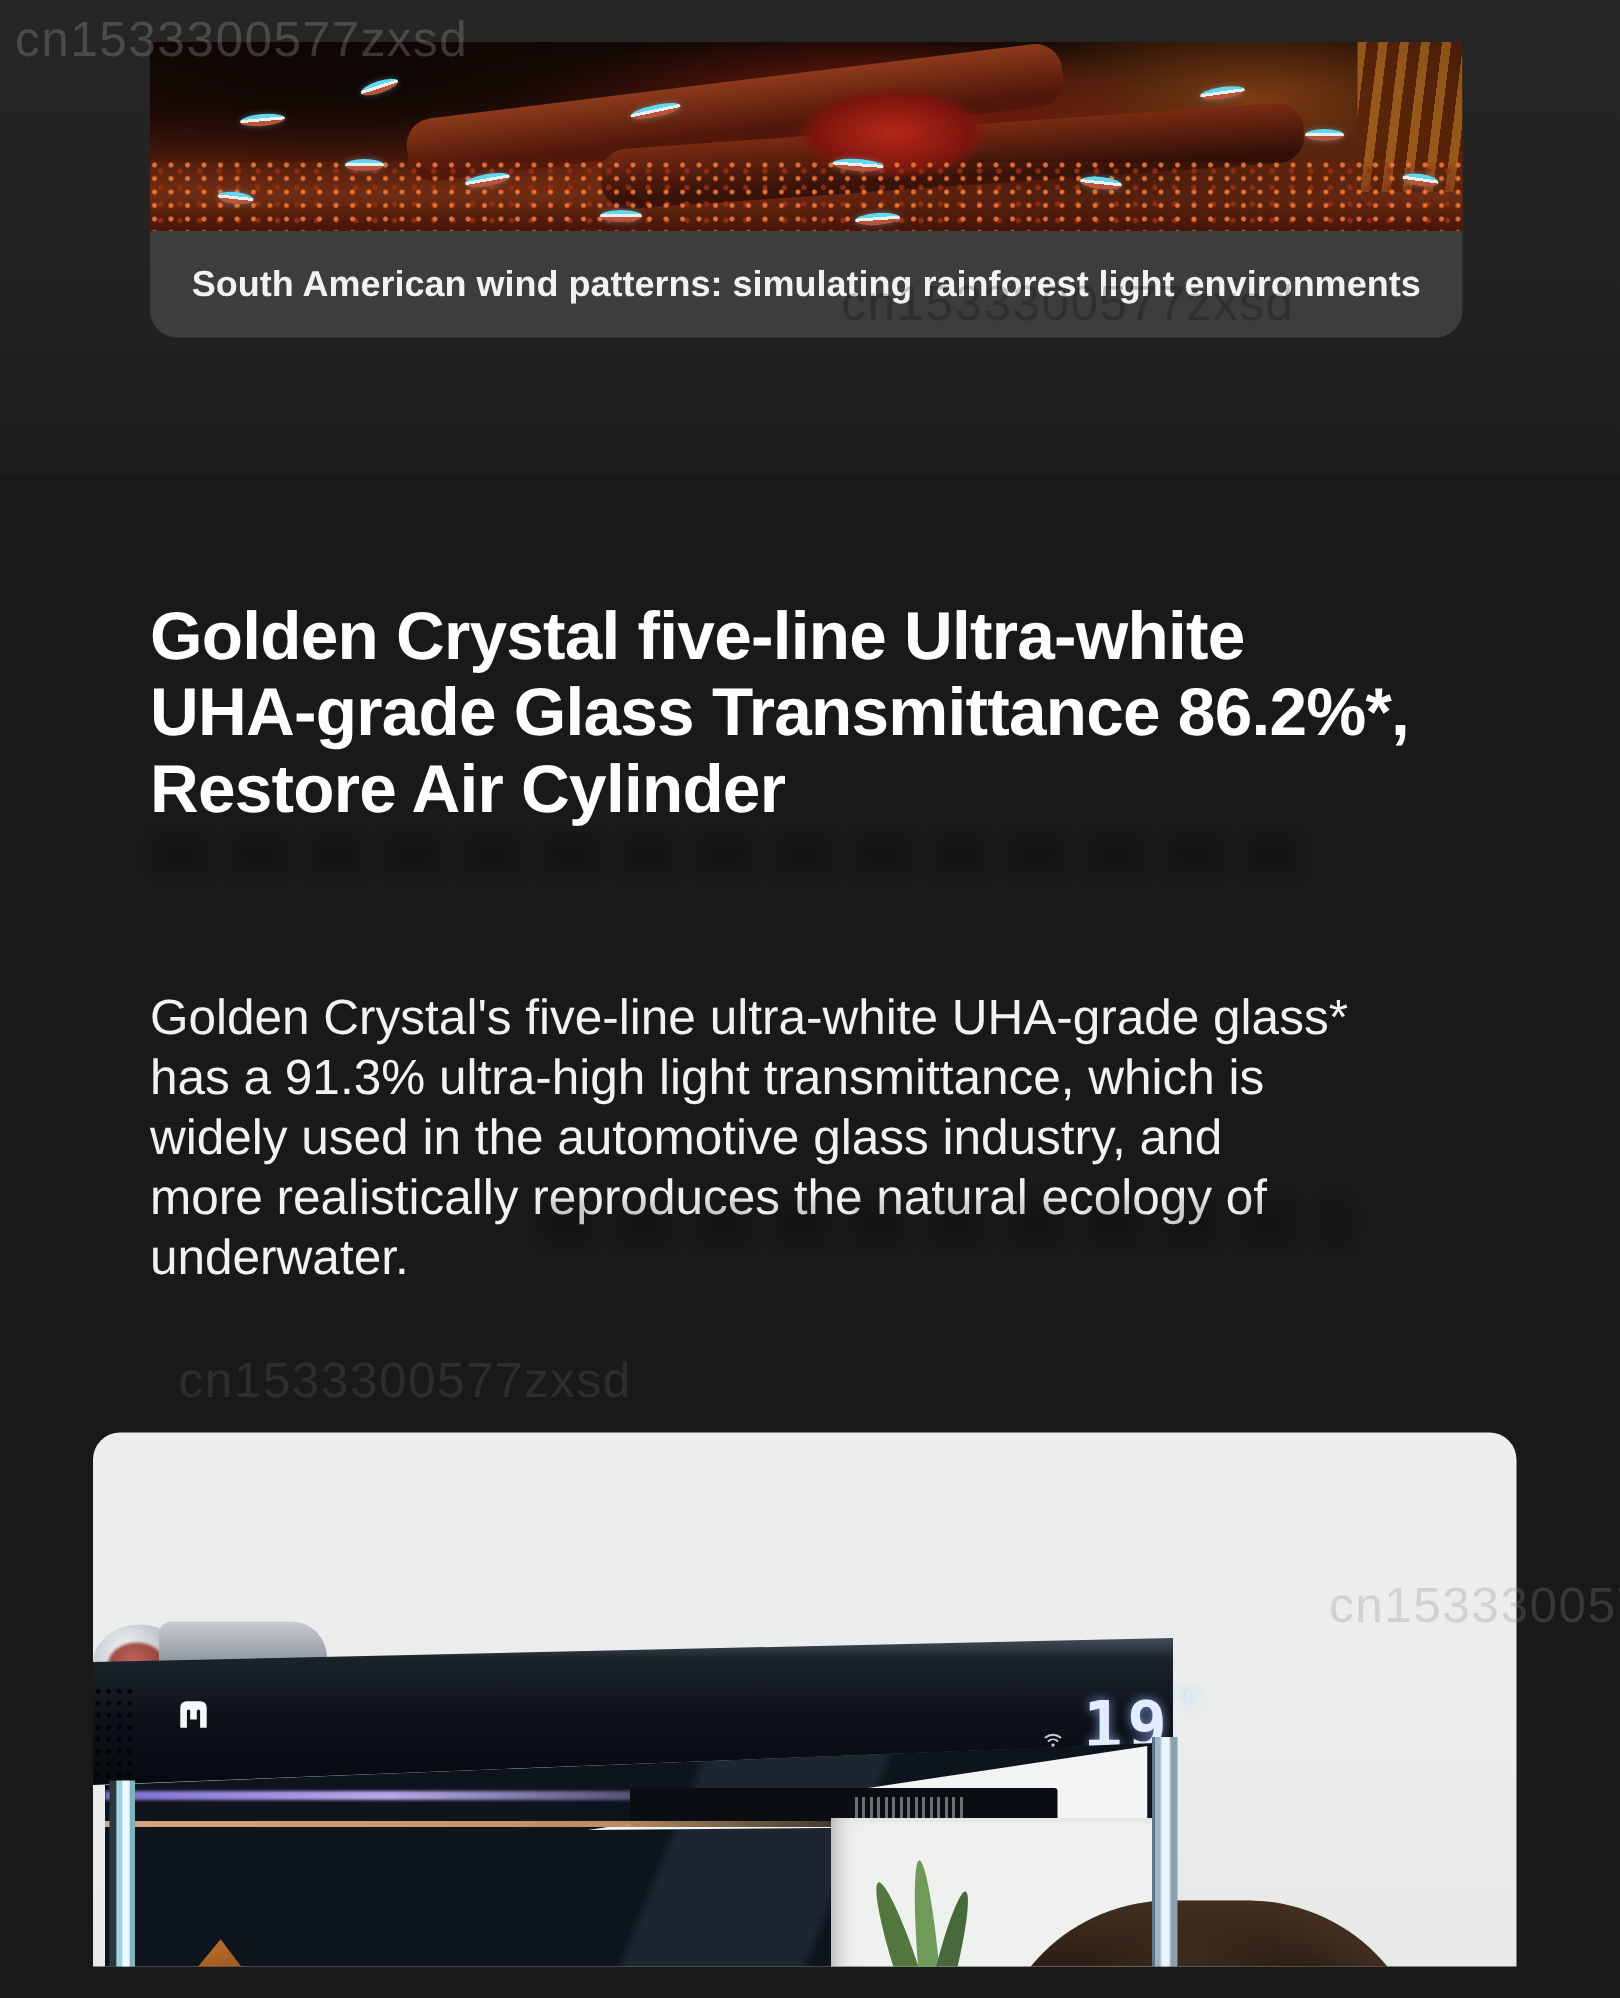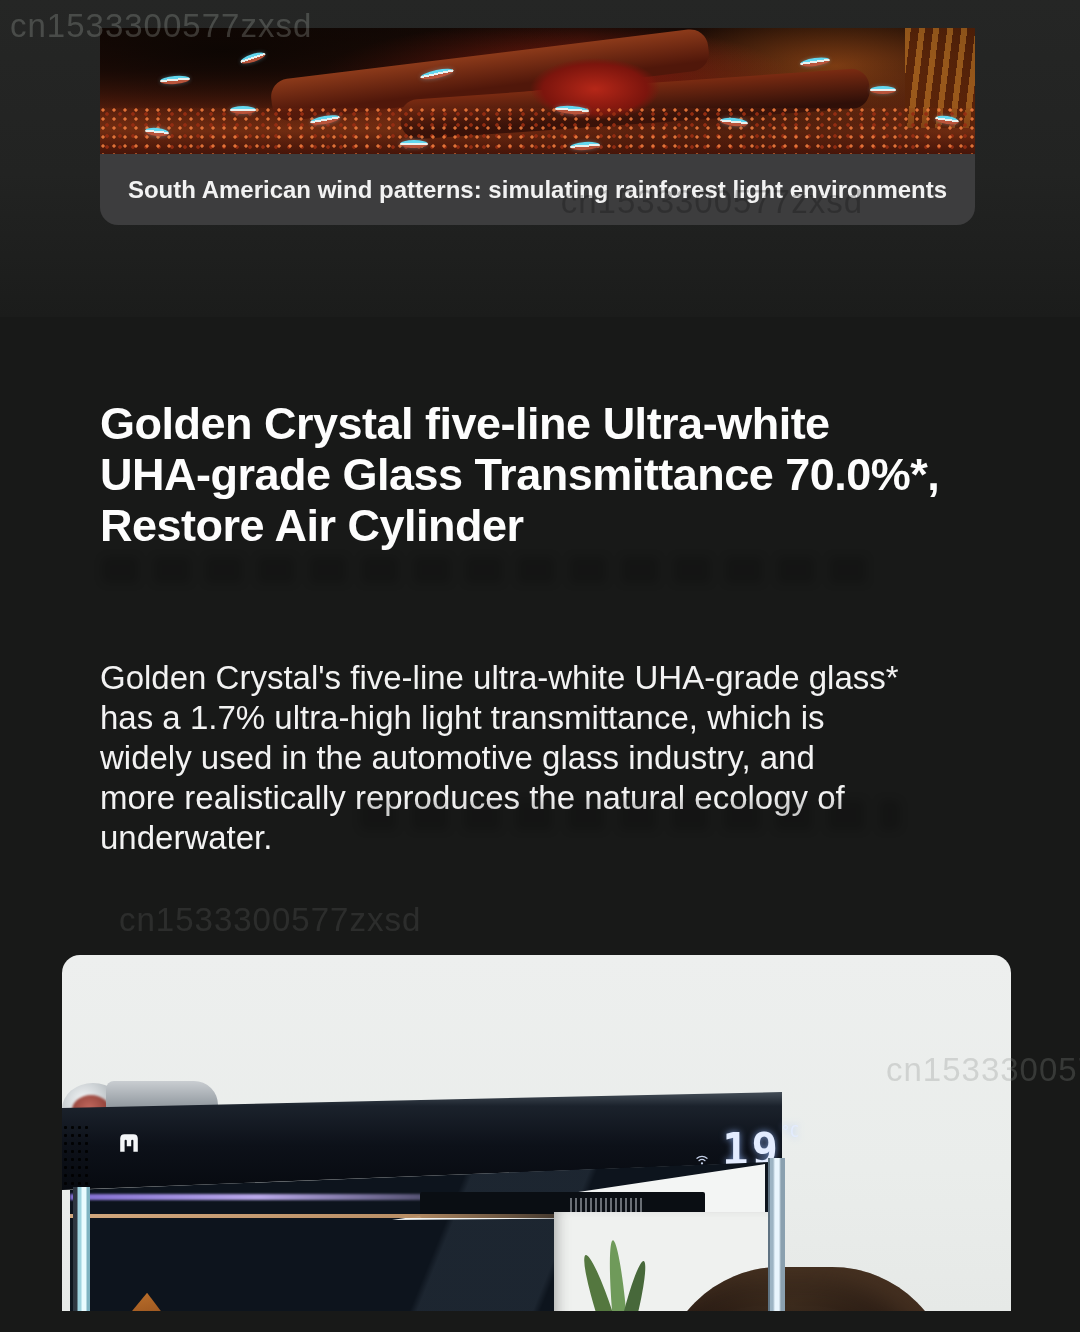--- a/index.html
+++ b/index.html
@@ -140,25 +140,25 @@
     </div>
     <div class="caption-bar" style="background:#3d3d3e;">
       <span class="caption-text">South American wind patterns: simulating rainforest light environments</span>
       <span class="wm wm-caption">cn1533300577zxsd</span>
     </div>
   </div>
 
   <span class="wm wm-topleft">cn1533300577zxsd</span>
 
   <h2 class="headline" style="margin:0;">Golden Crystal five-line Ultra-white
-UHA-grade Glass Transmittance 70.0%*,
+UHA-grade Glass Transmittance 86.2%*,
 Restore Air Cylinder</h2>
   <div class="ghost-band band1"></div>
   <p class="body-copy" style="margin:0;">Golden Crystal's five-line ultra-white UHA-grade glass*
-has a 1.7% ultra-high light transmittance, which is
+has a 91.3% ultra-high light transmittance, which is
 widely used in the automotive glass industry, and
 more realistically reproduces the natural ecology of
 underwater.</p>
   <div class="ghost-band band2"></div>
 
   <span class="wm wm-mid">cn1533300577zxsd</span>
 
   <div class="product-card">
     <div class="feeder-dome"></div>
     <div class="feeder-red"></div>

